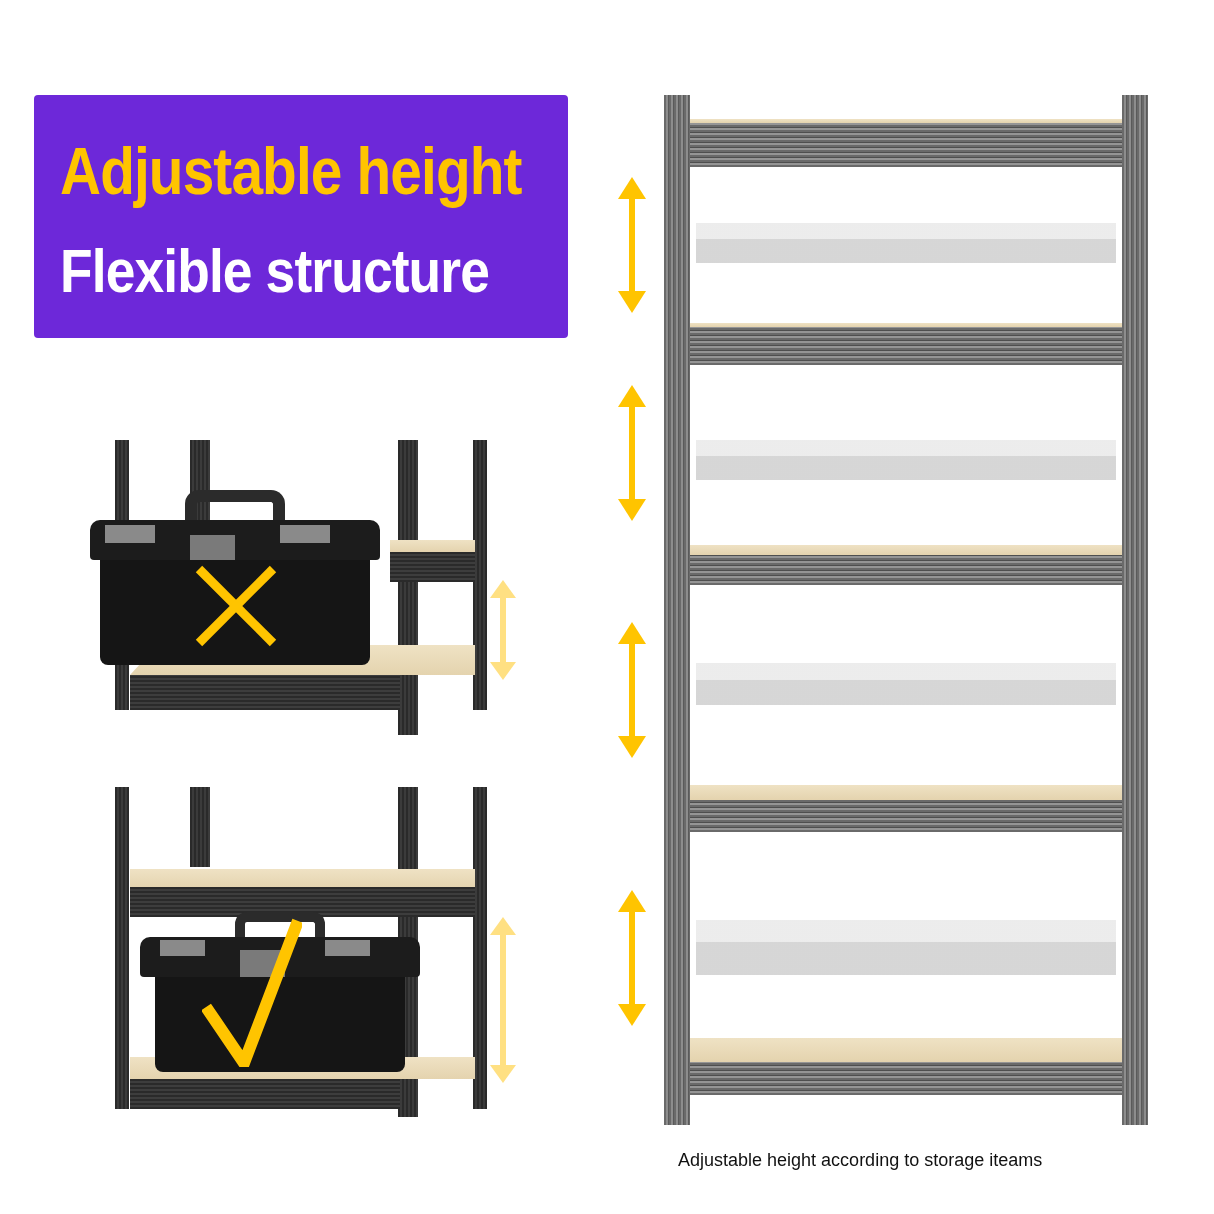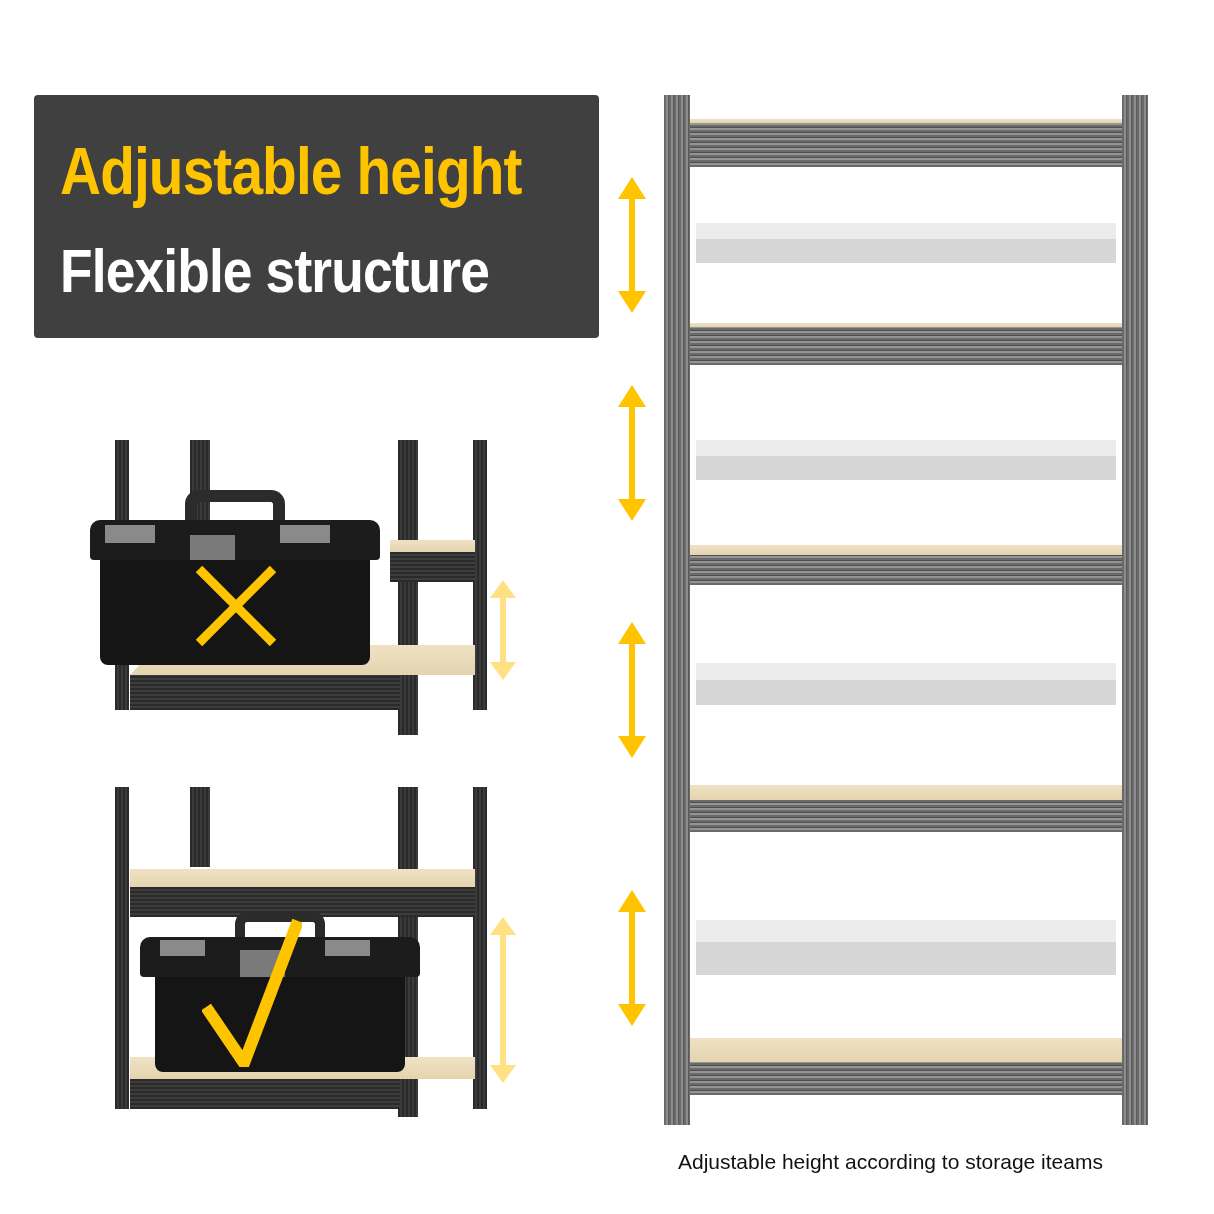--- a/index.html
+++ b/index.html
@@ -1,20 +1,20 @@
 <!DOCTYPE html>
 <html><head>
 <meta charset="utf-8">
 <style>
   html,body{margin:0;padding:0;background:#fff;}
   body{width:1214px;height:1214px;position:relative;overflow:hidden;font-family:"Liberation Sans",sans-serif;}
-  .banner{position:absolute;left:34px;top:95px;width:534px;height:243px;background:#404040;border-radius:4px;padding-left:31px;}
+  .banner{position:absolute;left:34px;top:95px;width:534px;height:243px;background:#6d28d9;border-radius:4px;}
   .banner .l1{position:absolute;left:26px;top:38px;font-family:"Liberation Sans",sans-serif;font-weight:bold;font-size:66px;color:#FFC400;letter-spacing:-1px;transform:scaleX(0.86);transform-origin:left;white-space:nowrap;}
   .banner .l2{position:absolute;left:26px;top:140px;font-family:"Liberation Sans",sans-serif;font-weight:bold;font-size:62px;color:#ffffff;letter-spacing:-1px;transform:scaleX(0.86);transform-origin:left;white-space:nowrap;}
-  .caption{position:absolute;left:678px;top:1150px;font-size:21px;color:#111;white-space:nowrap;}
+  .caption{position:absolute;left:678px;top:1150px;font-size:18px;color:#111;white-space:nowrap;}
   .abs{position:absolute;}
   .metal{background:repeating-linear-gradient(90deg,#6a6a6a 0 2px,#8d8d8d 2px 4px,#5a5a5a 4px 5px);}
   .metal-h{background:repeating-linear-gradient(0deg,#6a6a6a 0 2px,#959595 2px 4px,#4f4f4f 4px 5px);}
   .dark{background:repeating-linear-gradient(90deg,#2a2a2a 0 2px,#3b3b3b 2px 4px);}
   .dark-h{background:repeating-linear-gradient(0deg,#2a2a2a 0 2px,#3d3d3d 2px 4px);}
   .wood{background:linear-gradient(180deg,#efe2c4,#e4d3ae);}
   .ghost{background:linear-gradient(180deg,#e9e9e9 0 40%,#cfcfcf 40% 100%);opacity:.85;}
 </style>
 </head>
 <body>

